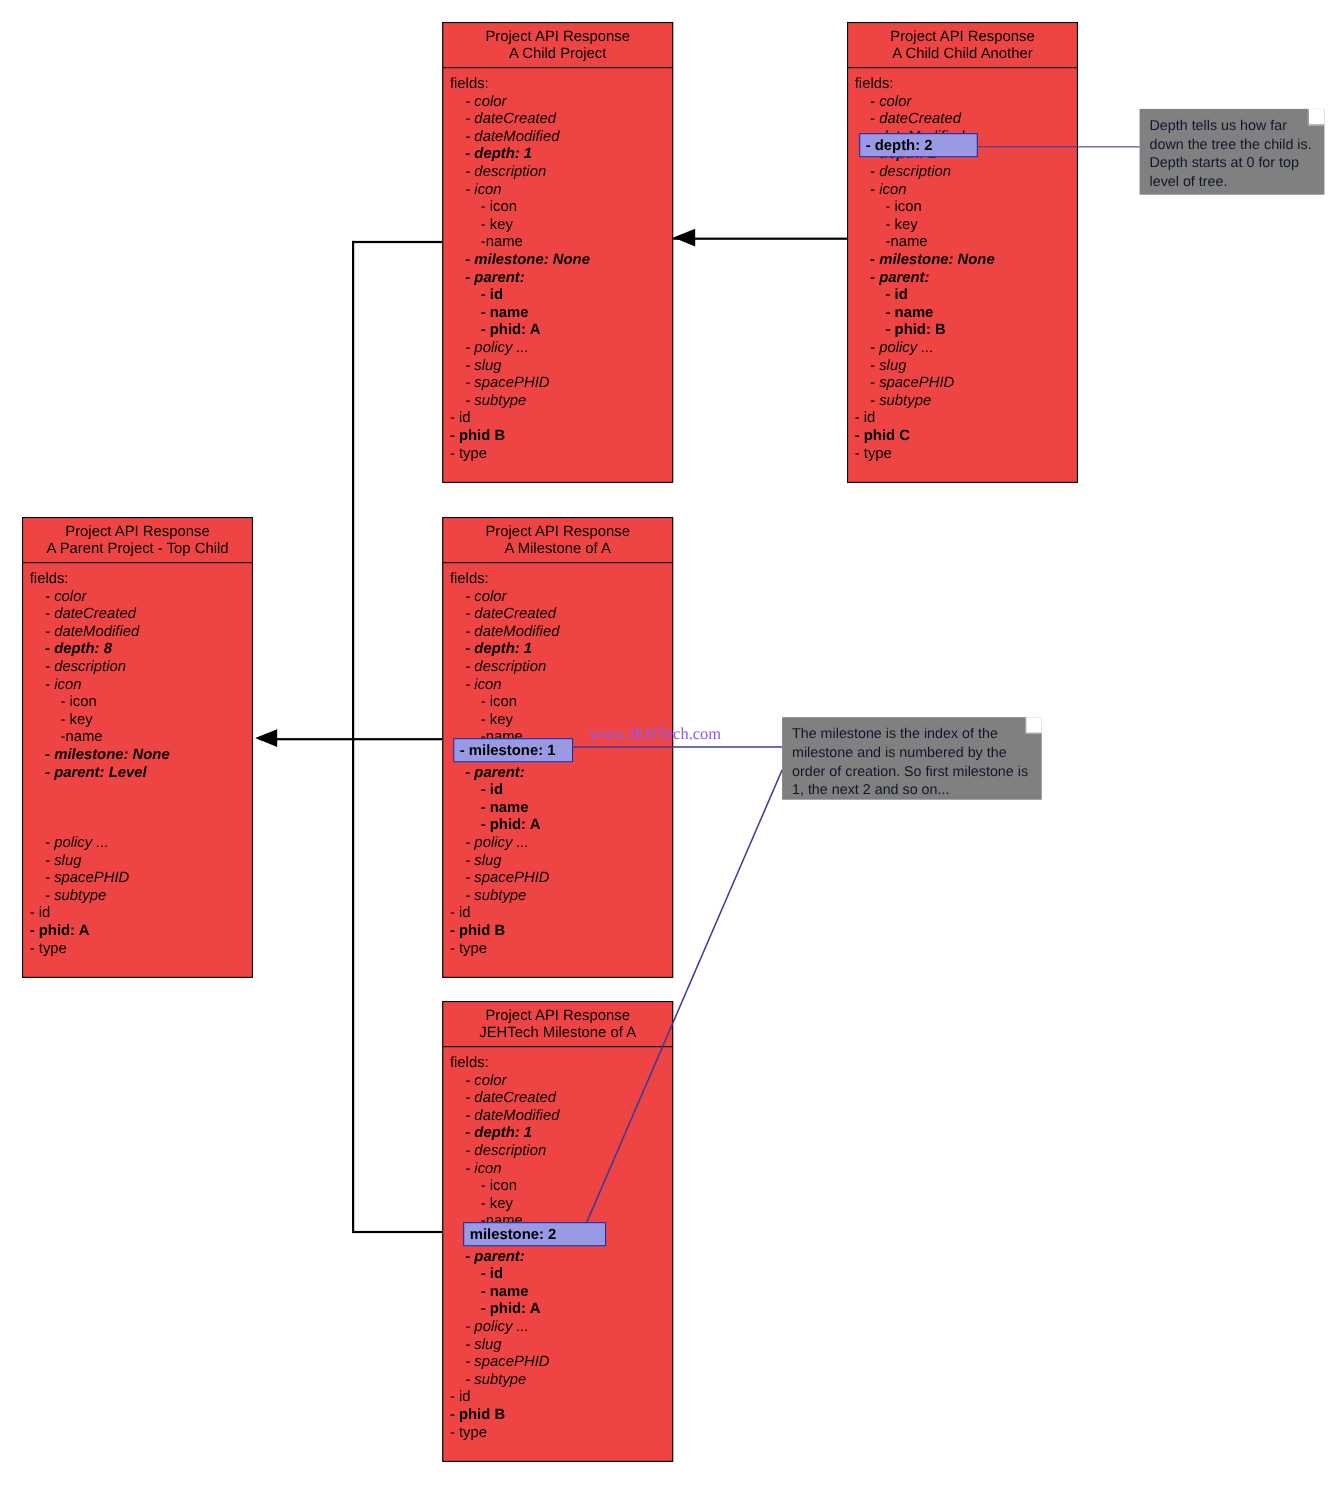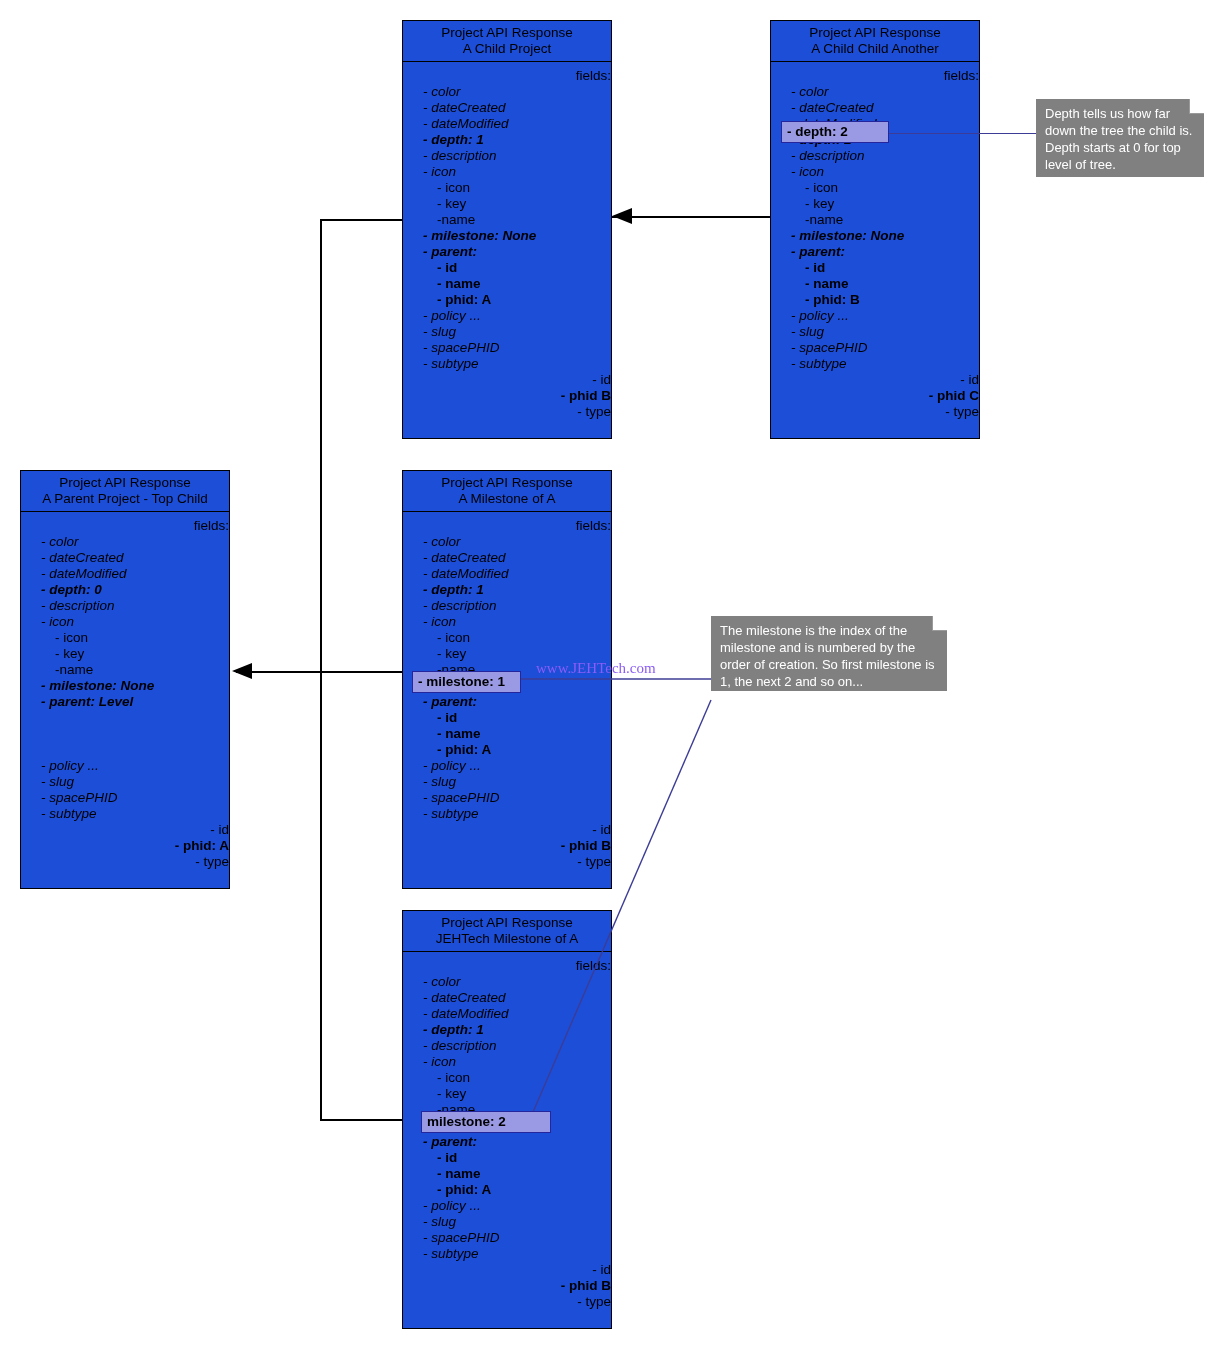--- a/index.html
+++ b/index.html
@@ -17,21 +17,21 @@
     height: 1350px;
     overflow: hidden;
     background: #ffffff;
   }
 
   
   .uml-box {
     position: absolute;
     box-sizing: border-box;
     border: 1.5px solid #000000;
-    background: #1d4ed8;
+    background: #ef4444;
     z-index: 3;
   }
   .uml-header {
     box-sizing: border-box;
     border-bottom: 1.5px solid #000000;
     text-align: center;
     font-size: 13.5px;
     line-height: 16.2px;
     padding: 4px 4px 4px 4px;
     white-space: nowrap;
@@ -44,21 +44,21 @@
   }
   .fld {
     white-space: pre;
     position: relative;
     height: 16px;
   }
   .fld.b { font-weight: bold; }
   .fld.blank { height: 16px; }
 
   
-  .i0 { padding-left: 6px; text-align: right; }
+  .i0 { padding-left: 6px; }
   .i1 { padding-left: 20px; font-style: italic; }
   .i2 { padding-left: 34px; }
 
   
   .hl {
     position: absolute;
     box-sizing: border-box;
     background: #9a9ae4;
     border: 1.5px solid #26269c;
     font-weight: bold;
@@ -68,21 +68,21 @@
     white-space: nowrap;
     color: #000000;
     z-index: 6;
   }
 
   
   .note {
     position: absolute;
     box-sizing: border-box;
     background: #808080;
-    color: #ffffff;
+    color: #0f172a;
     font-size: 13px;
     line-height: 17px;
     padding: 6px 9px 6px 9px;
     z-index: 7;
   }
   .note-corner {
     position: absolute;
     top: 0;
     right: 0;
     width: 14px;
@@ -225,21 +225,21 @@
   <div class="uml-box" style="left:20px; top:470px; width:210px; height:419px;">
     <div class="uml-header">
       <span class="ln">Project API Response</span>
       <span class="ln">A Parent Project - Top Child</span>
     </div>
     <div class="uml-body">
         <div class="fld i0">fields:</div>
         <div class="fld i1">- color</div>
         <div class="fld i1">- dateCreated</div>
         <div class="fld i1">- dateModified</div>
-        <div class="fld i1 b">- depth: 0</div>
+        <div class="fld i1 b">- depth: 8</div>
         <div class="fld i1">- description</div>
         <div class="fld i1">- icon</div>
         <div class="fld i2">- icon</div>
         <div class="fld i2">- key</div>
         <div class="fld i2">-name</div>
         <div class="fld i1 b">- milestone: None</div>
         <div class="fld i1 b">- parent: Level</div>
         <div class="fld i0 blank">&nbsp;</div>
         <div class="fld i0 blank">&nbsp;</div>
         <div class="fld i0 blank">&nbsp;</div>
@@ -317,20 +317,20 @@
       </div>
   </div>
 
   <div class="hl" style="left:421px; top:1111px; width:130px;">milestone: 2</div>
 
   <div class="note" style="left:1036px; top:99px; width:168px; height:78px;">
     <div class="note-corner"></div>
     <span>Depth tells us how far down the tree the child is. Depth starts at 0 for top level of tree.</span>
   </div>
 
-  <div class="note" style="left:711px; top:616px; width:236px; height:75px;">
+  <div class="note" style="left:711px; top:652px; width:236px; height:75px;">
     <div class="note-corner"></div>
     <span>The milestone is the index of the milestone and is numbered by the order of creation. So first milestone is 1, the next 2 and so on...</span>
   </div>
 
   <div class="watermark" style="left:536px; top:660px;">www.JEHTech.com</div>
 
 </div>
 
 </body></html>

